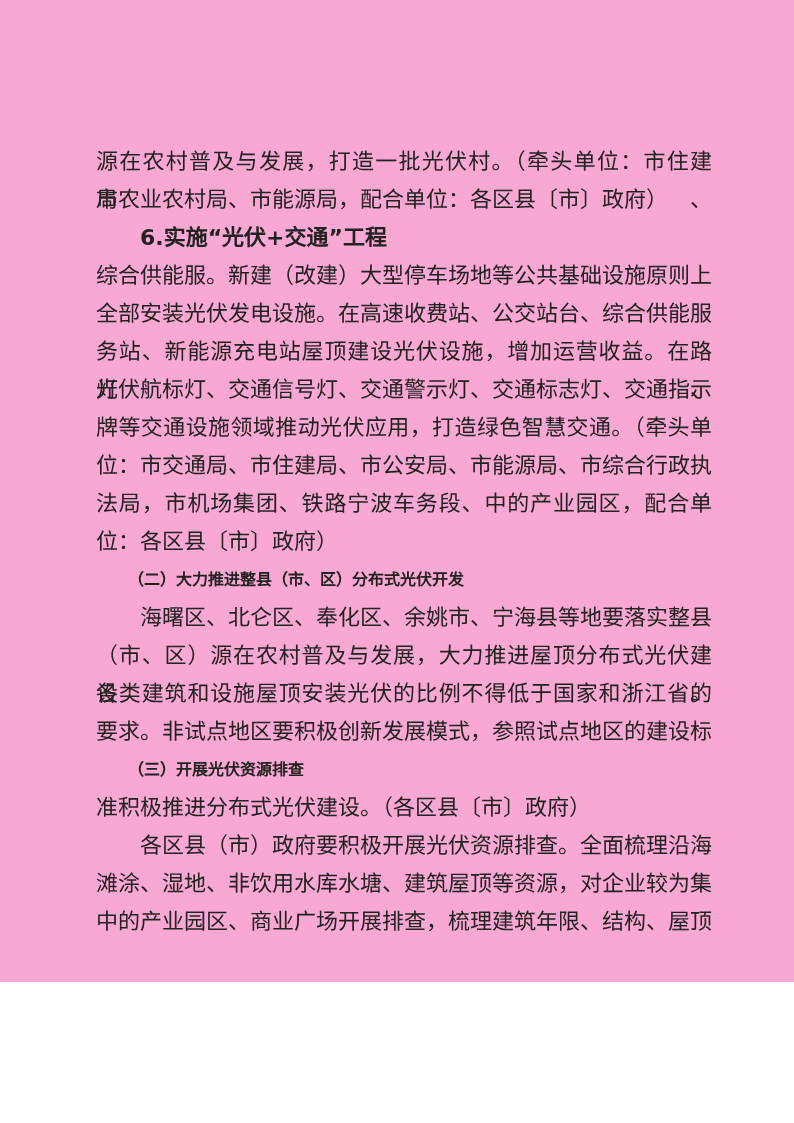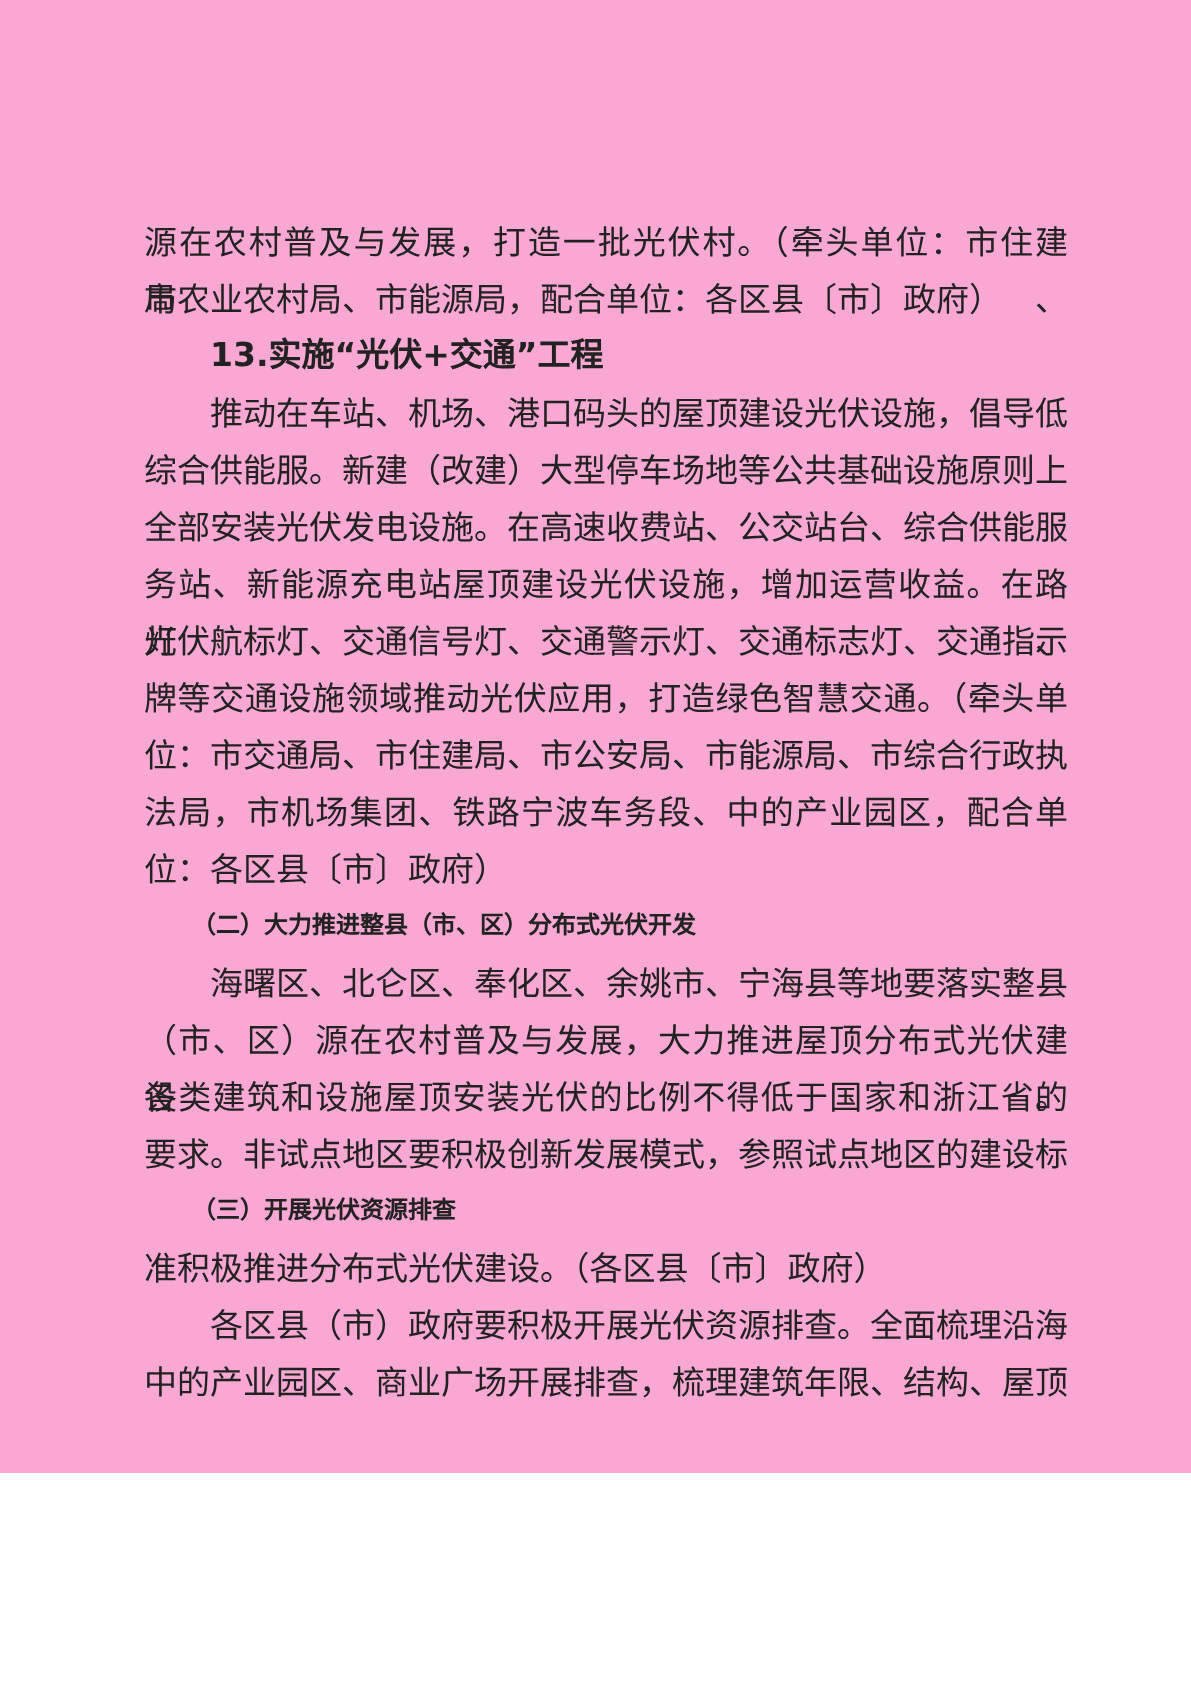--- a/index.html
+++ b/index.html
@@ -69,38 +69,38 @@
   }
 </style>
 </head>
 <body>
 
 <div class="page">
 
   <main class="content">
     <div class="line just">源在农村普及与发展，打造一批光伏村。（牵头单位：市住建局、</div>
     <div class="line">市农业农村局、市能源局，配合单位：各区县〔市〕政府）</div>
-    <div class="line h-num ind">13.实施“光伏+交通”工程</div>
-    <div class="line just ind">推动在车站、机场、港口码头的屋顶建设光伏设施，倡导低</div>
+    <div class="line h-num ind">6.实施“光伏+交通”工程</div>
     <div class="line just">综合供能服。新建（改建）大型停车场地等公共基础设施原则上</div>
     <div class="line just">全部安装光伏发电设施。在高速收费站、公交站台、综合供能服</div>
     <div class="line just">务站、新能源充电站屋顶建设光伏设施，增加运营收益。在路灯、</div>
     <div class="line just">光伏航标灯、交通信号灯、交通警示灯、交通标志灯、交通指示</div>
     <div class="line just">牌等交通设施领域推动光伏应用，打造绿色智慧交通。（牵头单</div>
     <div class="line just">位：市交通局、市住建局、市公安局、市能源局、市综合行政执</div>
     <div class="line just">法局，市机场集团、铁路宁波车务段、中的产业园区，配合单</div>
     <div class="line">位：各区县〔市〕政府）</div>
     <div class="line h-sub ind">（二）大力推进整县（市、区）分布式光伏开发</div>
     <div class="line just ind">海曙区、北仑区、奉化区、余姚市、宁海县等地要落实整县</div>
     <div class="line just">（市、区）源在农村普及与发展，大力推进屋顶分布式光伏建设。</div>
     <div class="line just">各类建筑和设施屋顶安装光伏的比例不得低于国家和浙江省的</div>
     <div class="line just">要求。非试点地区要积极创新发展模式，参照试点地区的建设标</div>
     <div class="line h-sub ind">（三）开展光伏资源排查</div>
     <div class="line">准积极推进分布式光伏建设。（各区县〔市〕政府）</div>
     <div class="line just ind">各区县（市）政府要积极开展光伏资源排查。全面梳理沿海</div>
+    <div class="line just">滩涂、湿地、非饮用水库水塘、建筑屋顶等资源，对企业较为集</div>
     <div class="line just">中的产业园区、商业广场开展排查，梳理建筑年限、结构、屋顶</div>
   </main>
 
   <footer class="footer">
     <span class="dash">—</span>
     <span class="num">10</span>
     <span class="dash">—</span>
   </footer>
 
 </div>

